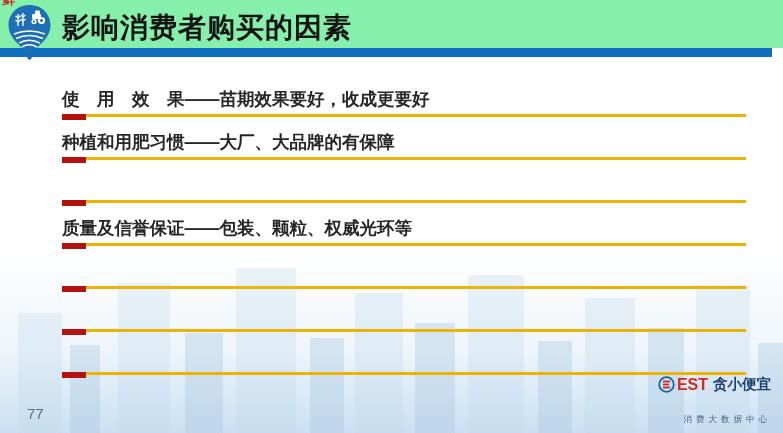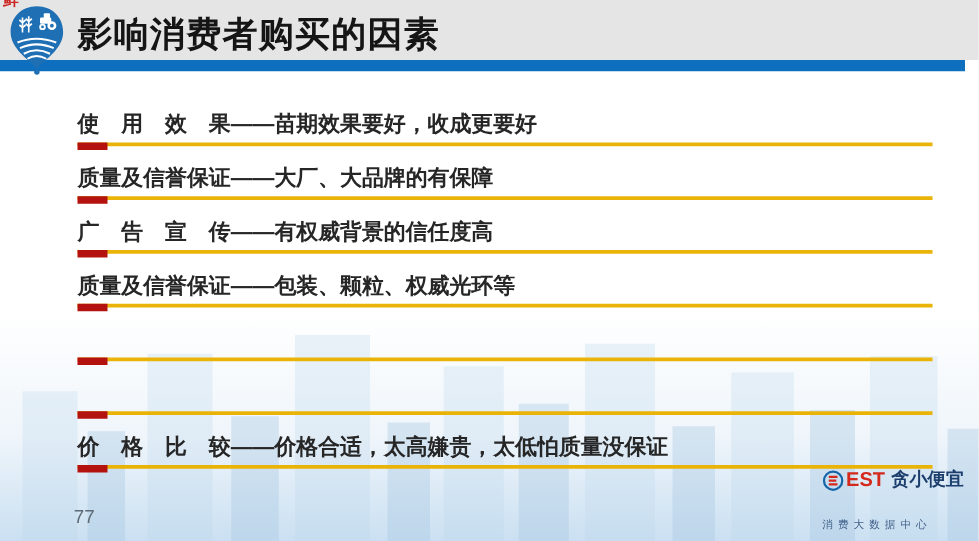--- a/index.html
+++ b/index.html
@@ -1,20 +1,20 @@
 <!DOCTYPE html>
 <html><head>
 <meta charset="utf-8">
 <style>
   html,body{margin:0;padding:0;}
   body{font-family:"Liberation Sans","DejaVu Sans",sans-serif;background:#e9edf1;}
   .slide{position:relative;width:783px;height:433px;background:#ffffff;overflow:hidden;}
 
   
-  .header{position:absolute;left:0;top:0;width:783px;height:48px;background:#e5e5e5;}
+  .header{position:absolute;left:0;top:0;width:783px;height:48px;background:#86efac;}
   .corner-frag{position:absolute;left:2px;top:-7px;height:13px;overflow:hidden;
     color:#cc2420;font-size:13px;font-weight:bold;line-height:13px;}
   .balloon{position:absolute;left:7px;top:4px;z-index:3;}
   .slide-title{position:absolute;left:62px;top:9px;font-size:28px;font-weight:800;
     color:#151515;letter-spacing:1px;white-space:nowrap;}
   .blue-line{position:absolute;left:0;top:48px;width:772px;height:9px;background:#0e6fbe;}
 
   
   .list{position:absolute;left:62px;top:74px;width:684px;}
   .row{position:relative;height:40px;border-bottom:3px solid #eab308;}
@@ -22,22 +22,22 @@
     color:#262626;white-space:nowrap;}
   .red-tab{position:absolute;left:0;bottom:-6px;width:24px;height:6px;background:#b3120e;}
 
   
   .city{position:absolute;left:0;bottom:0;width:783px;height:185px;z-index:0;
     background:linear-gradient(to bottom,rgba(219,233,245,0) 0%,rgba(219,233,245,0.45) 55%,rgba(199,222,241,0.95) 100%);}
   .city .b{position:absolute;bottom:0;background:rgba(168,199,227,0.38);}
   .city .b.light{background:rgba(190,214,236,0.30);}
 
   
-  .page-number{position:absolute;left:27px;bottom:11px;font-size:15px;color:#5f6b77;z-index:4;margin-left:32px;}
-  .footer-logo{position:absolute;right:12px;bottom:7px;text-align:left;z-index:4;}
+  .page-number{position:absolute;left:27px;bottom:11px;font-size:15px;color:#5f6b77;z-index:4;}
+  .footer-logo{position:absolute;right:12px;bottom:7px;text-align:right;z-index:4;}
   .fl-top{display:flex;align-items:center;justify-content:flex-end;gap:2px;}
   .est{color:#d42a1e;font-weight:800;font-size:16px;letter-spacing:0px;line-height:1;}
   .company{color:#1c3f6e;font-weight:800;font-size:14.5px;margin-left:3px;line-height:1;}
   .subtitle{color:#2a4a78;font-size:8.5px;letter-spacing:4px;margin-top:21px;opacity:.85;}
 
   .list,.slide-title,.footer-logo,.page-number{z-index:2;}
 </style>
 </head>
 <body>
 
@@ -100,39 +100,37 @@
     <div class="slide-title">影响消费者购买的因素</div>
   </div>
   <div class="blue-line"></div>
 
   <div class="list">
     <div class="row">
       <span class="row-text">使　用　效　果——苗期效果要好，收成更要好</span>
       <span class="red-tab"></span>
     </div>
     <div class="row">
-      <span class="row-text">质量及信誉保证——大厂、大品牌的有保障</span>
+      <span class="row-text">种植和用肥习惯——大厂、大品牌的有保障</span>
       <span class="red-tab"></span>
     </div>
     <div class="row">
-      <span class="row-text">广　告　宣　传——有权威背景的信任度高</span>
       <span class="red-tab"></span>
     </div>
     <div class="row">
       <span class="row-text">质量及信誉保证——包装、颗粒、权威光环等</span>
       <span class="red-tab"></span>
     </div>
     <div class="row">
       <span class="red-tab"></span>
     </div>
     <div class="row">
       <span class="red-tab"></span>
     </div>
     <div class="row">
-      <span class="row-text">价　格　比　较——价格合适，太高嫌贵，太低怕质量没保证</span>
       <span class="red-tab"></span>
     </div>
   </div>
 
   <div class="page-number">77</div>
 
   <div class="footer-logo">
     <div class="fl-top">
       <span style="display:inline-block;line-height:0;">
         <svg width="17" height="17" viewBox="0 0 17 17">

